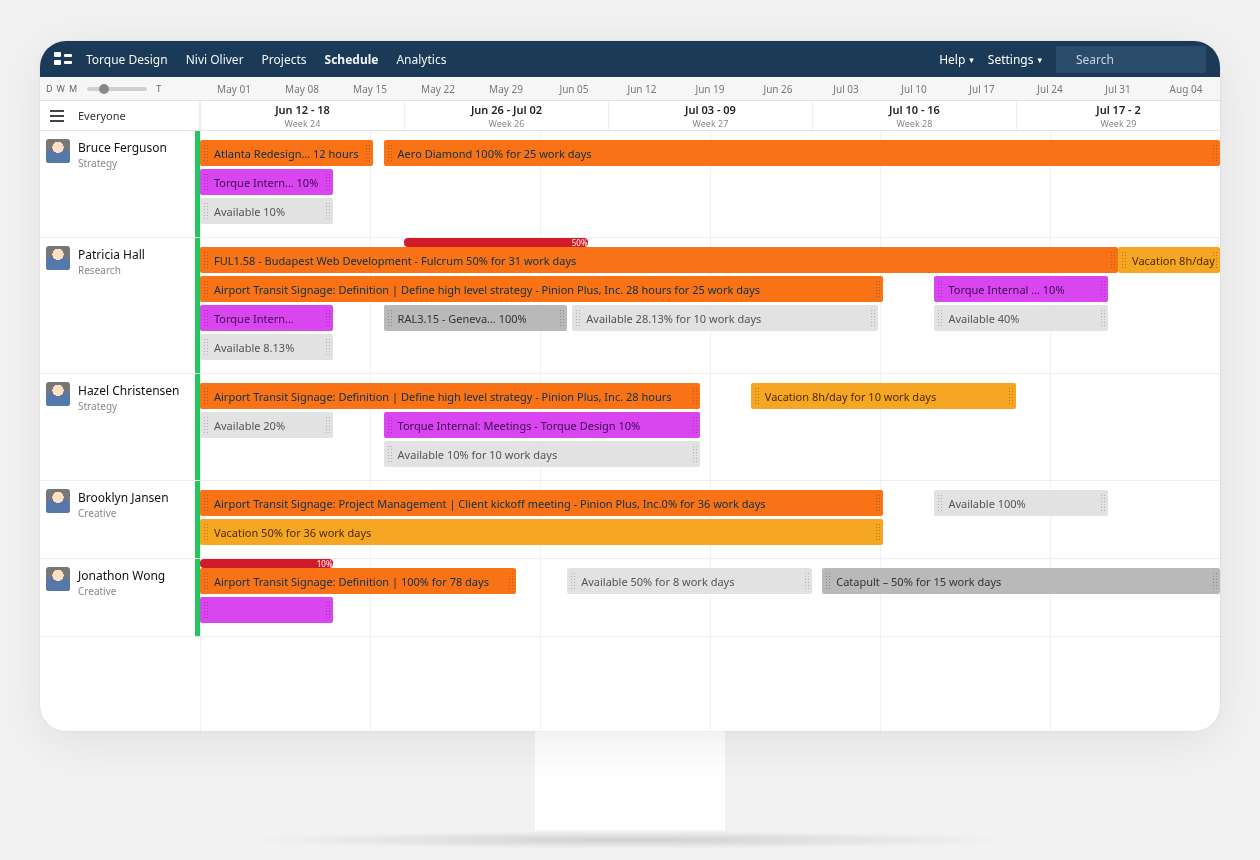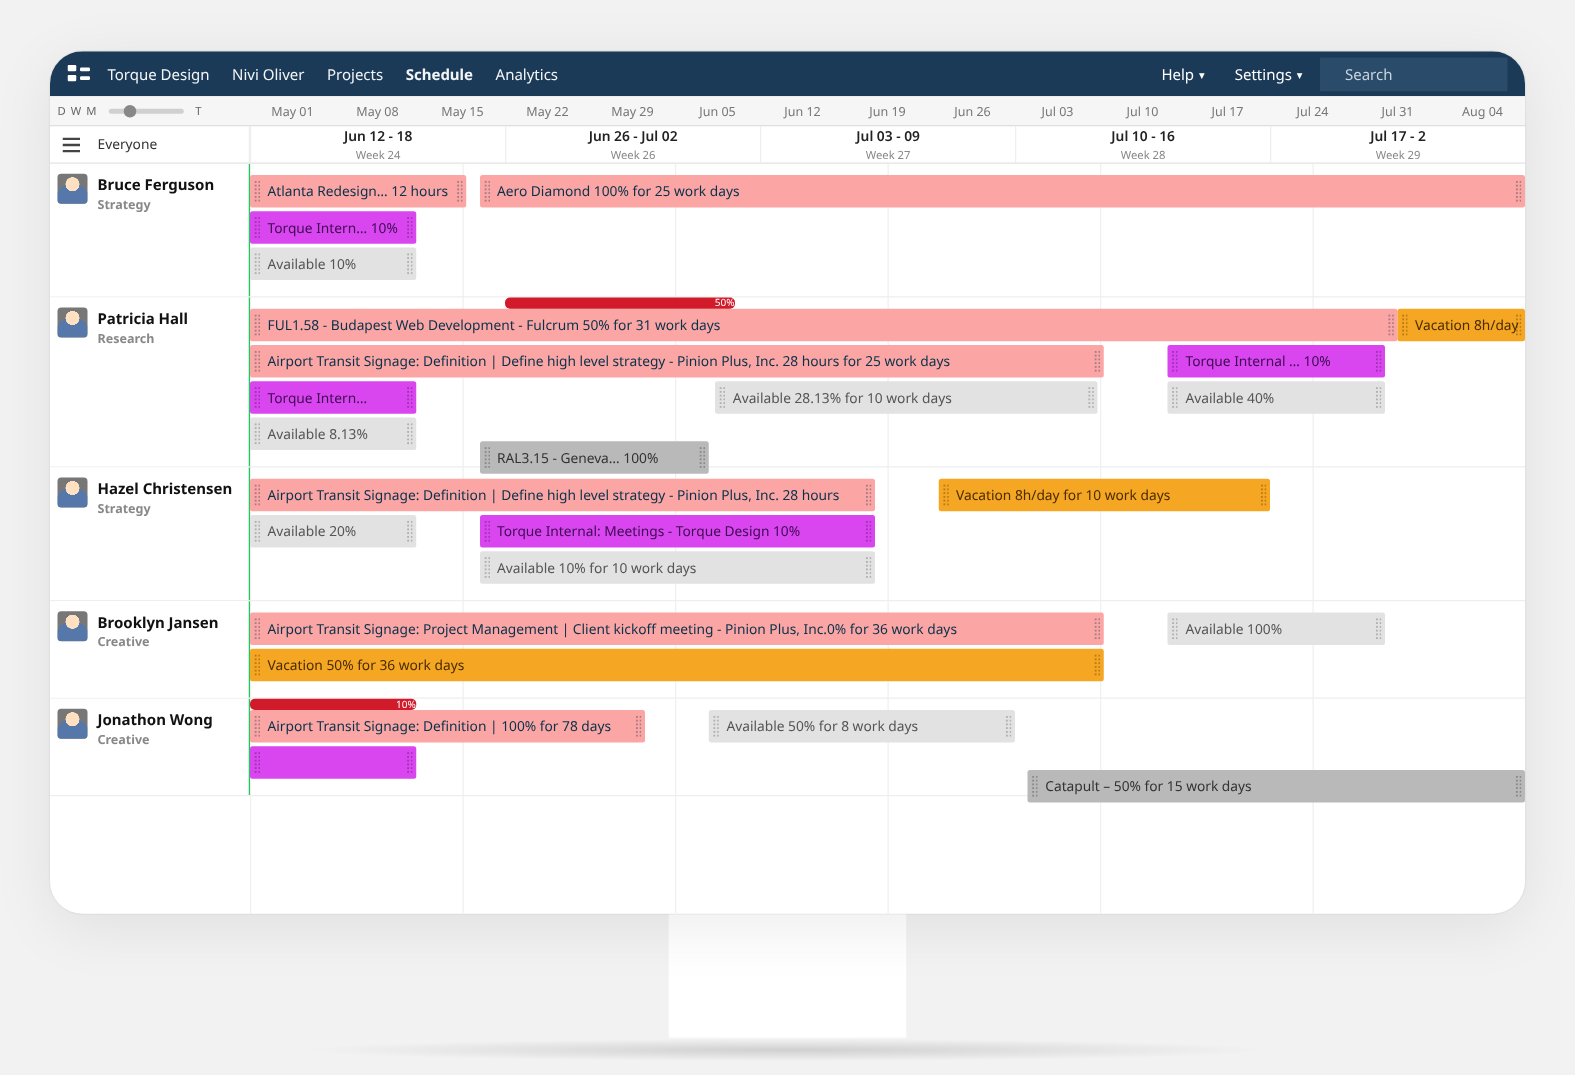--- a/index.html
+++ b/index.html
@@ -18,21 +18,21 @@
     background: radial-gradient(ellipse at center, rgba(0,0,0,.14) 0%, rgba(0,0,0,0) 70%);
   }
 
   
   .topbar { height: 36px; background: #1b3a57; color: #fff; display: flex; align-items: center; padding: 0 14px; font-size: 12px; }
   .topbar .logo { width: 18px; height: 14px; margin-right: 14px; }
   .topbar .logo svg { display:block; }
   .nav-item { margin-right: 18px; cursor: pointer; opacity: .95; }
   .nav-item.active { font-weight: 700; }
   .topbar .spacer { flex: 1; }
-  .nav-right { margin-left: 24px; display: flex; align-items: center; cursor: pointer; }
+  .nav-right { margin-left: 14px; display: flex; align-items: center; cursor: pointer; }
   .nav-right .caret { margin-left: 4px; font-size: 9px; }
   .searchbox {
     margin-left: 14px; background: #2a4b6a; border: none; color: #fff;
     padding: 5px 20px; font-size: 12px; width: 150px; border-radius: 1px;
   }
   .searchbox::placeholder { color: #c9d4de; }
 
   
   .scalebar { height: 24px; background: #f6f6f6; border-bottom: 1px solid #e0e0e0; display: flex; align-items: center; font-size: 10px; color: #666; position: relative; }
   .scalebar-left { width: 160px; padding-left: 6px; display: flex; align-items: center; gap: 3px; }
@@ -51,38 +51,38 @@
   .weekheader-cells .wk { flex: 1; text-align: center; border-left: 1px solid #eee; display: flex; flex-direction: column; justify-content: center; }
   .weekheader-cells .wk .range { font-size: 11px; color: #222; font-weight:600; }
   .weekheader-cells .wk .num { font-size: 9px; color: #888; }
 
   
   .body { display: flex; flex-direction: column; height: calc(100% - 90px); overflow: hidden; font-size: 11px; color: #222; position: relative; }
   .grid-lines { position:absolute; top:0; left:160px; right:0; bottom:0; display:flex; pointer-events:none; }
   .grid-lines div { flex:1; border-left:1px solid #f0f0f0; }
 
   .person { display: flex; border-bottom: 1px solid #eee; position: relative; }
-  .person-left { width: 160px; padding: 8px 8px 8px 6px; display: flex; gap: 8px; border-right: 1px solid #22c55e; background:#fff; z-index:2;font-weight:bold; }
+  .person-left { width: 160px; padding: 8px 8px 8px 6px; display: flex; gap: 8px; border-right: 5px solid #22c55e; background:#fff; z-index:2; }
   .avatar { width: 24px; height: 24px; border-radius: 3px; background: #777; flex-shrink: 0; overflow:hidden; position:relative; }
   .avatar::after { content:''; position:absolute; inset:0; background: radial-gradient(circle at 50% 35%, #ffe0c0 28%, transparent 29%), radial-gradient(circle at 50% 90%, #5577aa 55%, transparent 56%); }
   .person-info .name { font-size: 12px; color:#111; }
   .person-info .role { font-size: 10px; color:#888; }
 
   .lanes { flex: 1; padding: 6px 0 10px 0; position: relative; }
   .overbar { position:absolute; top:0; height:9px; background:#d11a2a; border-radius:4px; color:#fff; font-size:8px; text-align:right; line-height:9px; z-index:3;}
   .lane { position: relative; height: 26px; margin: 3px 0; }
   .bar {
     position: absolute; top: 0; height: 26px; display: flex; align-items: center;
     padding: 0 8px; font-size: 11px; border-radius: 2px; white-space: nowrap;
     overflow: hidden; cursor: pointer;
   }
-  .bar.blue    { background: #fca5a5; color:#07324a; }
+  .bar.blue    { background: #f97316; color:#07324a; }
   .bar.purple  { background: #d946ef; color:#3c0a52; }
   .bar.grey    { background: #e2e2e2; color:#555; }
-  .bar.darkgrey{ background: #b9b9b9; color:#333;margin-top:48px; }
+  .bar.darkgrey{ background: #b9b9b9; color:#333; }
   .bar.orange  { background: #f5a623; color:#4a2c00; }
   .bar .grip { position:absolute; right:3px; top:4px; bottom:4px; width:5px; opacity:.35; background-image: radial-gradient(circle, currentColor 1px, transparent 1px); background-size: 3px 3px; }
   .bar .gripL { position:absolute; left:3px; top:4px; bottom:4px; width:5px; opacity:.35; background-image: radial-gradient(circle, currentColor 1px, transparent 1px); background-size: 3px 3px; }
   .bar .txt { margin-left:6px; }
 </style>
 </head>
 <body>
 
 <div class="monitor">
   <div class="screen">

